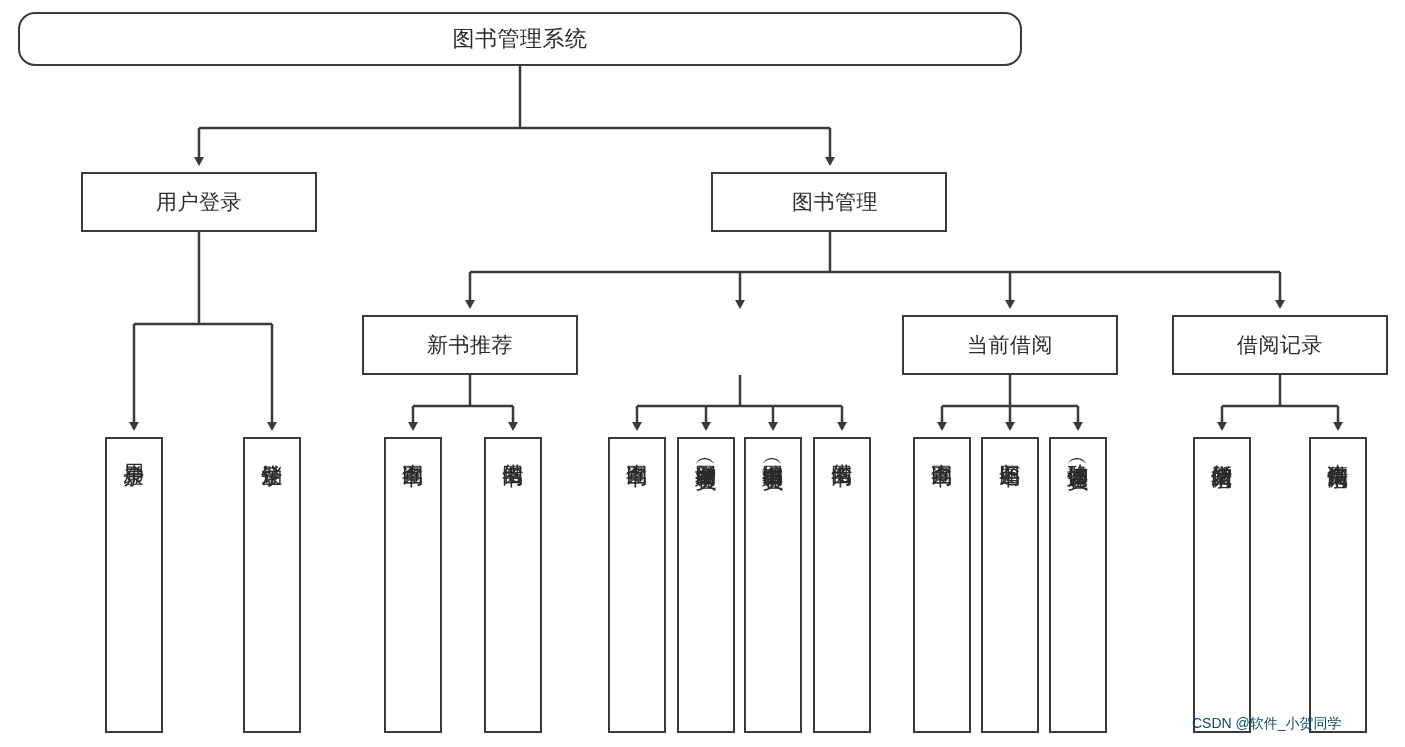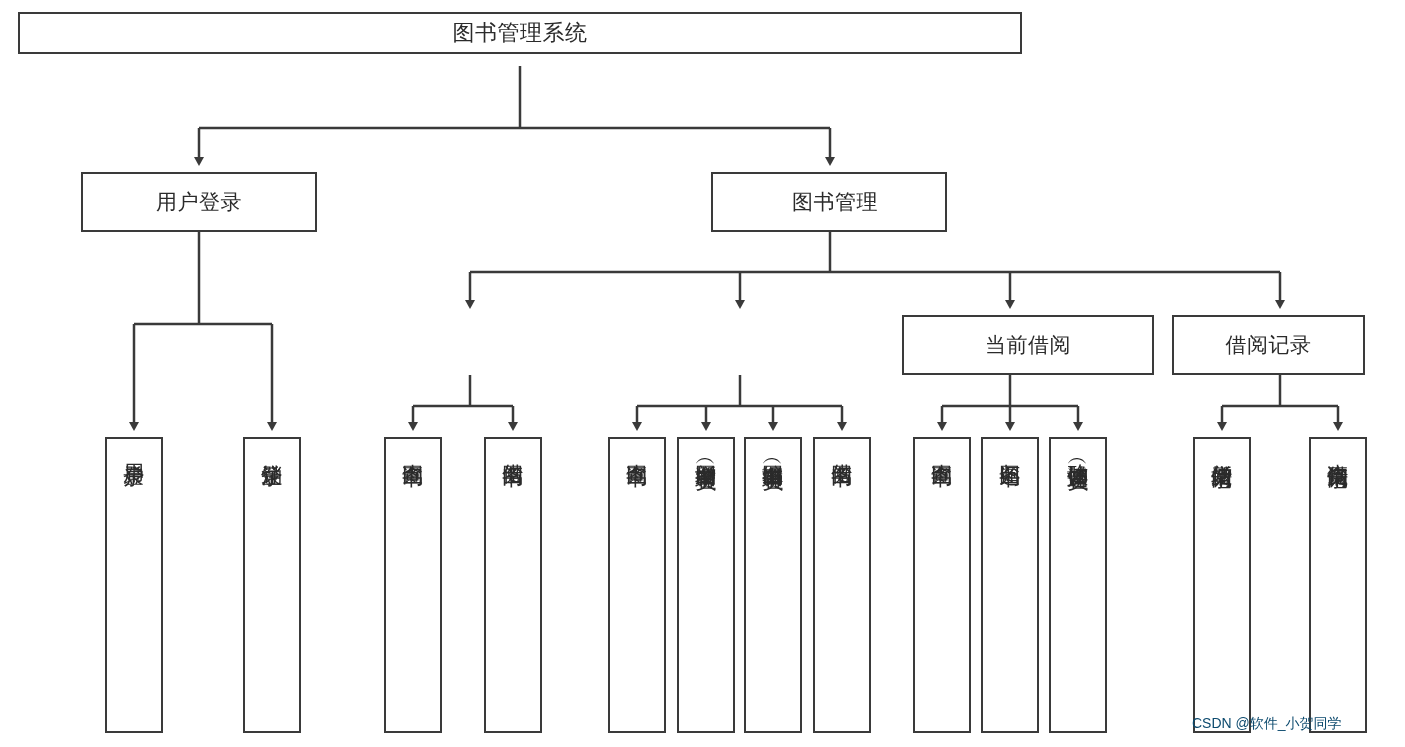--- a/index.html
+++ b/index.html
@@ -64,35 +64,38 @@
       <path d="M1010,406 L1010,423" marker-end="url(#arr)"></path>
       <path d="M1078,406 L1078,423" marker-end="url(#arr)"></path>
 
       <path d="M1280,375 L1280,406"></path>
       <path d="M1222,406 L1338,406"></path>
       <path d="M1222,406 L1222,423" marker-end="url(#arr)"></path>
       <path d="M1338,406 L1338,423" marker-end="url(#arr)"></path>
     </g>
   </svg>
 
-  <div class="node h-node title-node" style="left:18px;top:12px;width:1004px;height:42px;">
+  <div class="node h-node title-node" style="left:18px;top:12px;width:1004px;height:54px;border-radius:17px;">
     <span class="lbl">图书管理系统</span>
   </div>
 
   <div class="node h-node" style="left:81px;top:172px;width:236px;height:60px;">
     <span class="lbl">用户登录</span>
   </div>
   <div class="node h-node" style="left:711px;top:172px;width:236px;height:60px;padding-left:12px;">
     <span class="lbl">图书管理</span>
   </div>
 
-  <div class="node h-node" style="left:902px;top:315px;width:252px;height:60px;">
+  <div class="node h-node" style="left:362px;top:315px;width:216px;height:60px;">
+    <span class="lbl">新书推荐</span>
+  </div>
+  <div class="node h-node" style="left:902px;top:315px;width:216px;height:60px;">
     <span class="lbl">当前借阅</span>
   </div>
-  <div class="node h-node" style="left:1172px;top:315px;width:193px;height:60px;">
+  <div class="node h-node" style="left:1172px;top:315px;width:216px;height:60px;">
     <span class="lbl">借阅记录</span>
   </div>
 
   <div class="node v-node" style="left:105px;top:437px;width:58px;height:296px;">
     <span class="lbl">用户登录</span>
   </div>
   <div class="node v-node" style="left:243px;top:437px;width:58px;height:296px;">
     <span class="lbl">注销登录</span>
   </div>
 

